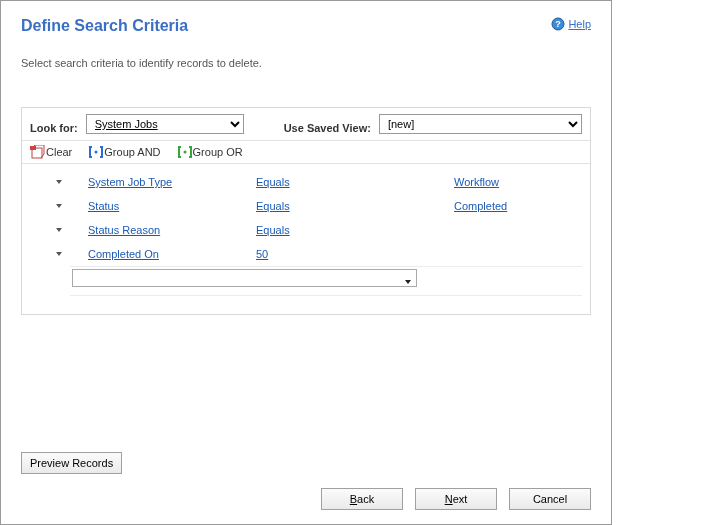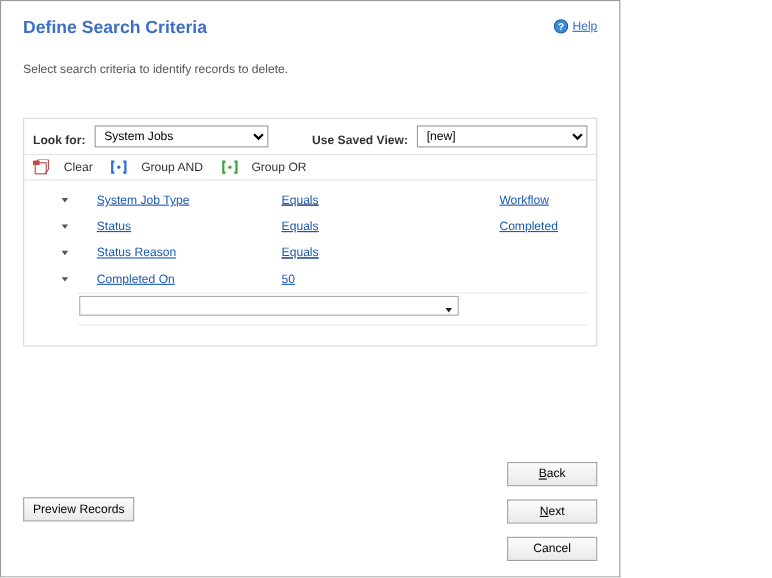--- a/index.html
+++ b/index.html
@@ -1,46 +1,46 @@
 <!DOCTYPE html>
 <html><head>
 <meta charset="utf-8">
 <style>
   * { box-sizing: border-box; margin: 0; padding: 0; }
   html, body { width: 702px; height: 525px; font-family: "Segoe UI", Tahoma, sans-serif; font-size: 12px; color: #333; background: #fff; }
-  .window { width: 564px; height: 525px; border: 1px solid #999; position: relative; background: #fff; padding: 16px 20px 14px 20px; }
+  .window { width: 612px; height: 525px; border: 1px solid #999; position: relative; background: #fff; padding: 16px 20px 14px 20px; }
   .header { display: flex; justify-content: space-between; align-items: flex-start; margin-bottom: 22px; }
   .title { font-size: 16px; color: #3a6fc4; font-weight: 600; }
   .help { color: #3a6fc4; text-decoration: underline; font-size: 11px; display: flex; align-items: center; gap: 3px; cursor: pointer;}
   .help-icon svg { display: block; }
   .subtitle { font-size: 11px; color: #555; margin-bottom: 38px; }
   .panel { border: 1px solid #d8d8d8; margin-bottom: 14px; }
   .top-row { display: flex; align-items: flex-end; padding: 6px 8px; border-bottom: 1px solid #e2e2e2; gap: 8px; }
   .label { font-weight: 700; font-size: 11px; color: #333; white-space: nowrap; }
   .select { height: 20px; border: 1px solid #999; font-size: 11px; padding: 0 4px; background: #fff; }
-  .look-for-select { width: 158px; }
+  .look-for-select { width: 158px; text-decoration: underline; }
   .saved-view-select { flex: 1; }
   .gap { width: 24px; }
   .toolbar { display: flex; align-items: center; gap: 16px; padding: 4px 8px; border-bottom: 1px solid #e2e2e2; font-size: 11px; }
-  .tool-btn { display: flex; align-items: center; gap: 12px; cursor: pointer; color: #333; }
+  .tool-btn { display: flex; align-items: center; gap: 0; cursor: pointer; color: #333; }
   .tool-btn svg { display:block; }
   .criteria { padding: 6px 0 0 0; }
   .crit-row { display: flex; align-items: center; height: 24px; padding-left: 28px; font-size: 11px; gap: 20px; }
   .chevron { width: 18px; display:flex; justify-content:center; cursor:pointer;}
   .chevron svg { display:block; }
   .col-field { width: 148px; }
   .col-field a, .col-op a, .col-val a { color: #1a5ab5; text-decoration: underline; cursor: pointer; }
-  .col-op { width: 178px; text-decoration: underline; }
+  .col-op { width: 178px; }
   .col-val { flex: 1; }
   .add-row { padding: 2px 28px 8px 50px; }
   .add-select-wrap { position: relative; width: 345px; height: 18px; border: 1px solid #aaa; background:#fff; cursor:pointer;}
   .add-select-wrap .tri { position:absolute; right:4px; top:5px; }
   .criteria-container { min-height: 150px; border-bottom: 0; }
   .criteria-hr { border: none; border-top: 1px solid #ececec; margin: 0 8px 0 48px; }
-  .footer-actions { position:absolute; bottom: 14px; right: 20px; display:flex; gap:12px;flex-direction:column; }
+  .footer-actions { position:absolute; bottom: 14px; right: 20px; display:flex; gap:12px; }
   .btn { min-width: 82px; height: 22px; border: 1px solid #a0a0a0; background: linear-gradient(#fbfbfb,#eaeaea); font-size: 11px; cursor: pointer; padding: 0 12px; }
   .btn .ul { text-decoration: underline; }
   .preview { position:absolute; bottom: 50px; left: 20px; }
   .preview-btn { height: 22px; border: 1px solid #a0a0a0; background: linear-gradient(#fbfbfb,#eaeaea); font-size: 11px; cursor: pointer; padding: 0 8px; }
   .bottom-sep { position:absolute; left:1px; right:1px; bottom:42px; height:1px; }
 </style>
 </head>
 <body>
 
 <div class="window">

